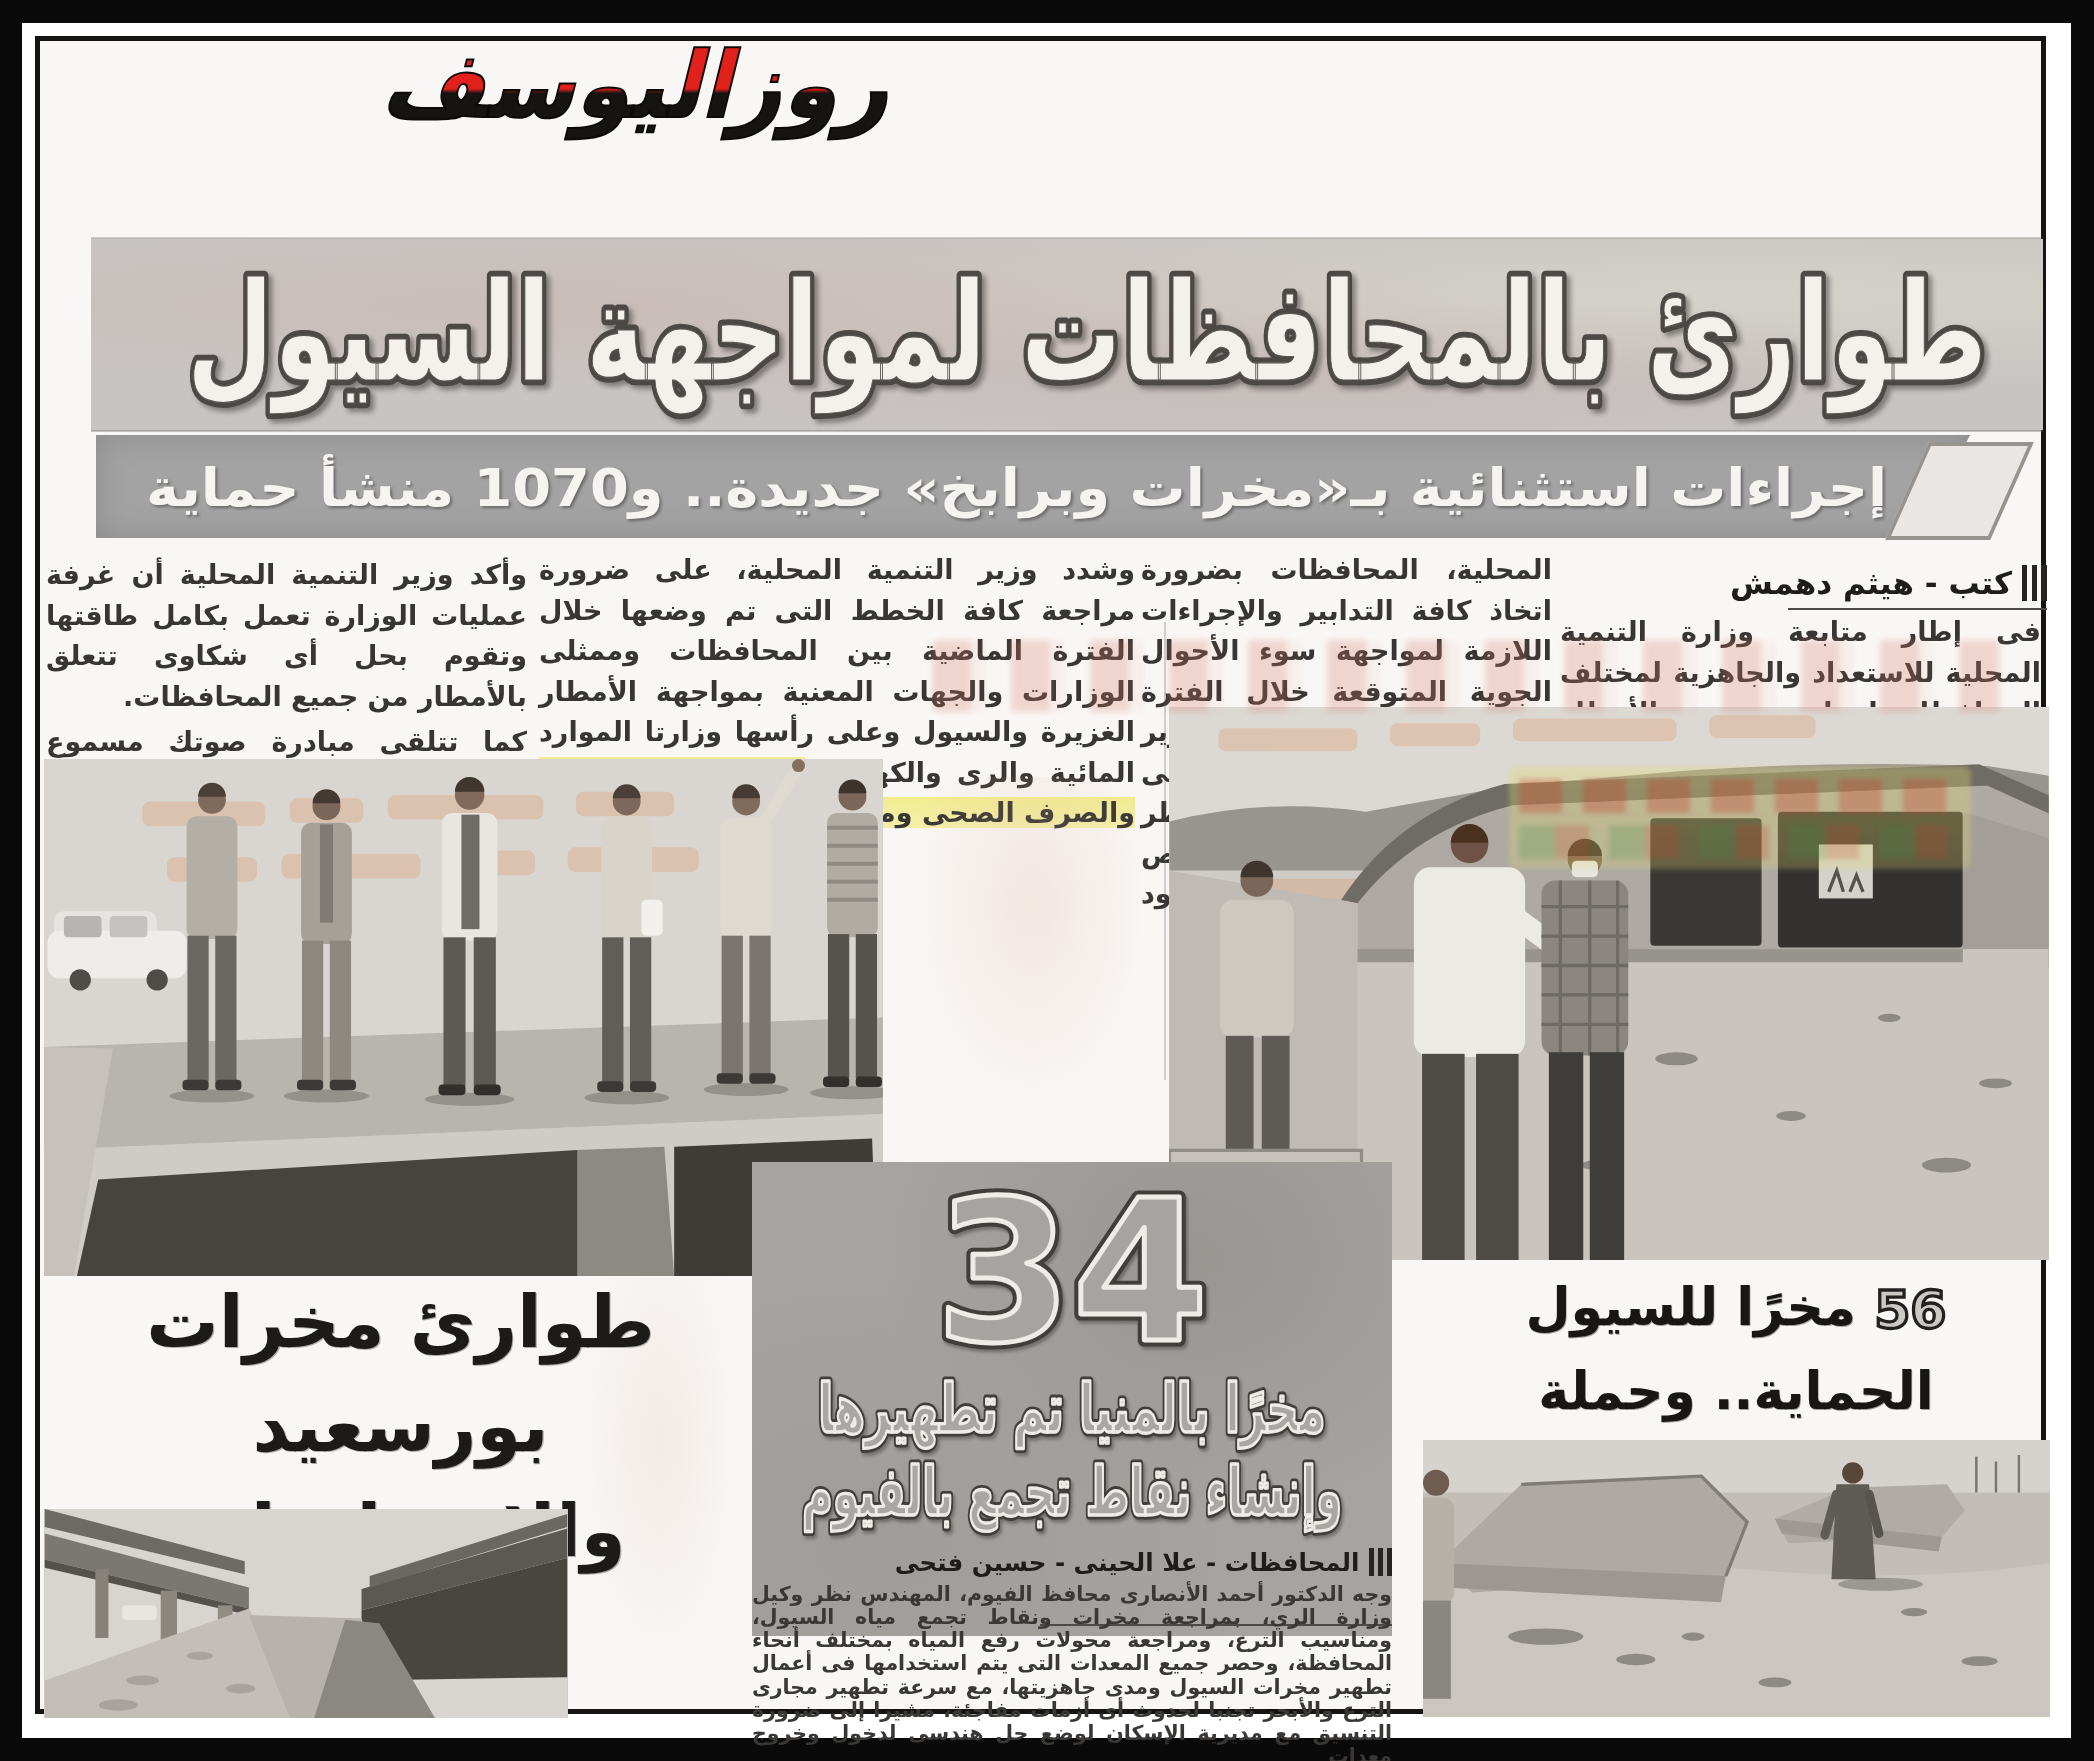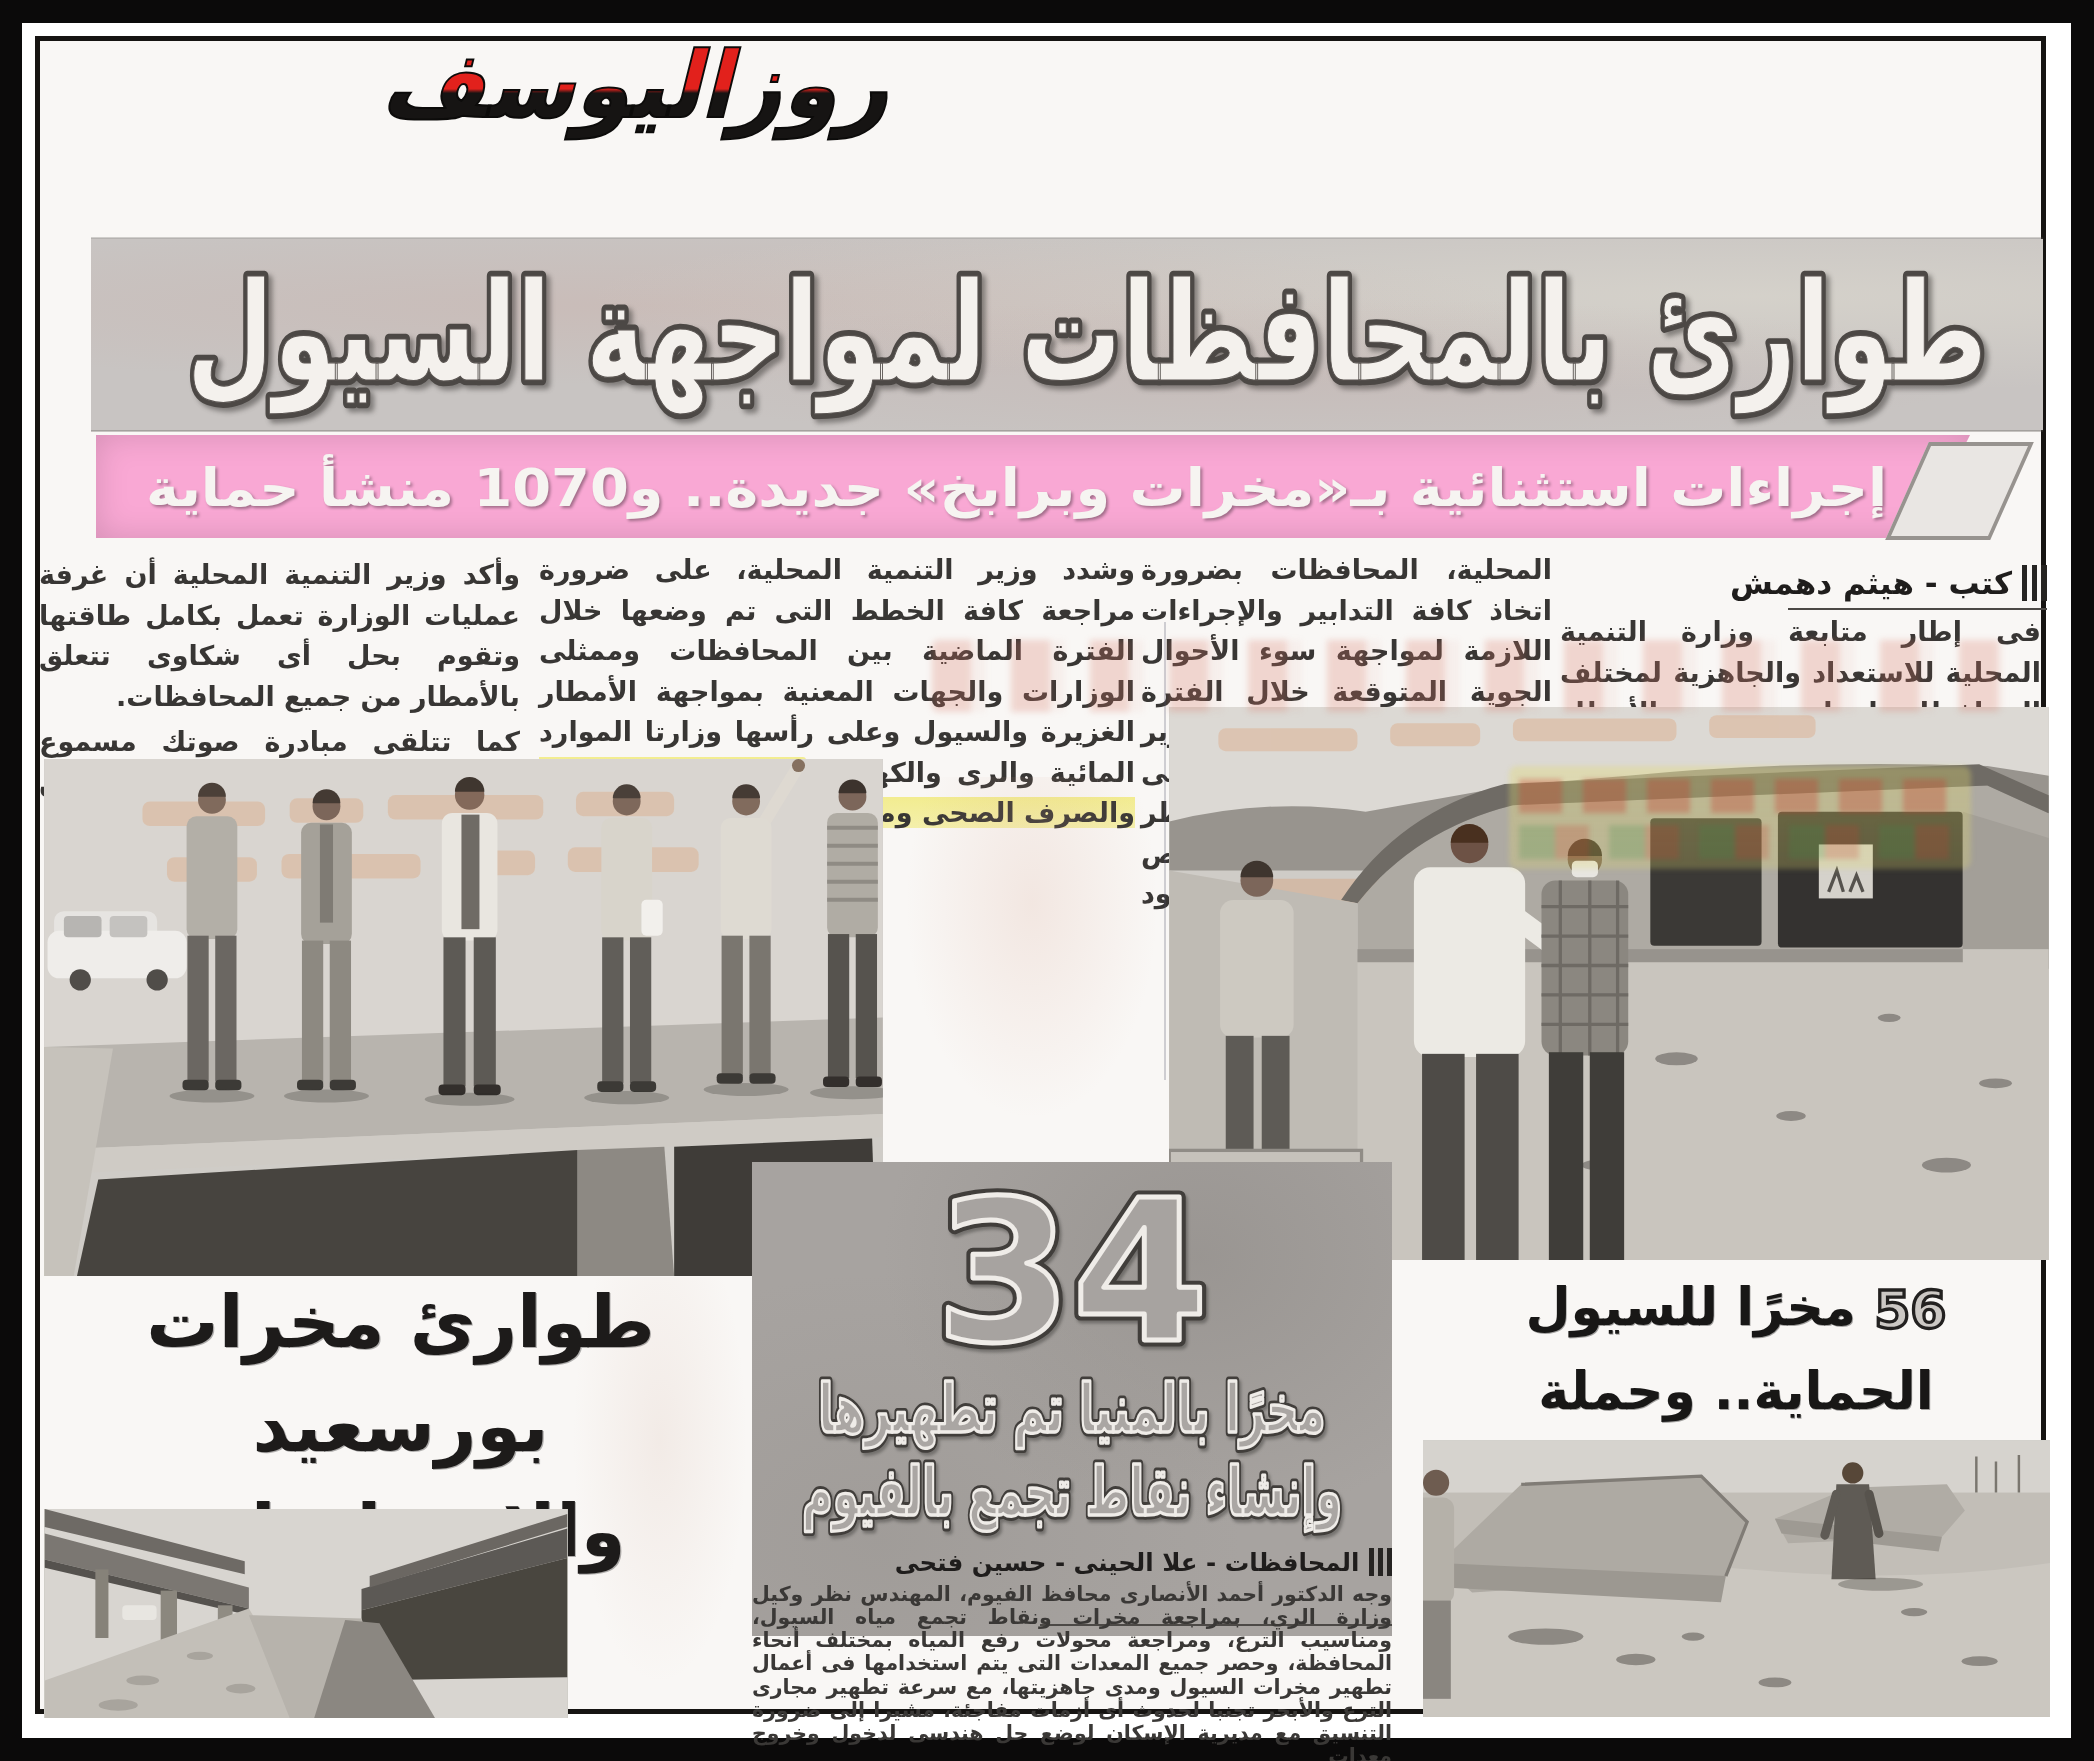--- a/index.html
+++ b/index.html
@@ -19,21 +19,21 @@
        radial-gradient(ellipse at 28% 35%, rgba(205,160,150,.22), transparent 45%),
        radial-gradient(ellipse at 62% 70%, rgba(190,150,145,.18), transparent 40%),
        radial-gradient(ellipse at 85% 30%, rgba(225,222,210,.5), transparent 50%),
        #c8c4c2;
      box-shadow:0 1.6px 0 rgba(80,76,72,.5), 0 -1.6px 0 rgba(80,76,72,.4);}
   .band-main svg{filter:drop-shadow(4.1px 4.9px 2.5px rgba(40,37,35,.45));}
   .hl-o{fill:none;stroke:#4c4845;stroke-width:13;stroke-linejoin:round;font-weight:800;font-size:168px;}
   .hl-i{fill:#f4f1ed;stroke:#5a5552;stroke-width:1.5;font-weight:800;font-size:168px;}
 
   
-  .band-sub{left:97px;top:435px;width:1874px;height:103px;background:#f9a8d4;
+  .band-sub{left:97px;top:435px;width:1874px;height:103px;background:#a3a3a3;
      clip-path:polygon(0 0,100% 0,calc(100% - 52px) 100%,0 100%);
      box-shadow:inset 0 0 33px rgba(0,0,0,.15);}
   .band-sub svg{filter:drop-shadow(2.5px 2.5px 1.6px rgba(0,0,0,.35));}
   .sub-t{fill:#f6f4f1;font-weight:700;font-size:64px;}
   .sub-deco{left:1908px;top:442px;width:97px;height:90px;border:4.1px solid #97938f;
      transform:skewX(-24deg);background:#e9e6e3;}
 
   
   .byline{display:flex;flex-direction:column;align-items:flex-start;direction:rtl;}
   .byline-row{display:flex;align-items:flex-start;gap:9.8px;}
@@ -47,21 +47,21 @@
   .byline2{left:753px;top:1548px;width:640px;gap:40px;}
   .byline2 .bars i{height:28px;width:4.9px;}
   .byline2 .byline-label{font-size:24.5px;}
   .byline2 .byline-rule{width:352px;}
 
   
   .coltxt{font-weight:700;font-size:27px;line-height:1.5;color:#383634;text-align:justify;direction:rtl;}
   .col1{left:1561px;top:612px;width:481px;}
   .col2{left:1142px;top:550px;width:411px;}
   .col3{left:540px;top:550px;width:596px;}
-  .col4{left:40px;top:555px;width:481px;}
+  .col4{left:47px;top:555px;width:481px;}
   .col4 p{margin:0 0 4.9px 0;}
   .hl-mark{background:linear-gradient(rgba(240,233,110,.75),rgba(240,233,110,.55));border-radius:3.3px;}
 
   
   .photo{overflow:hidden;background:#cfccc7;}
   .photo svg{display:block;}
   .photo-left{left:45px;top:759px;width:839px;height:517px;}
   .photo-right{left:1170px;top:707px;width:880px;height:553px;}
   .photo-bl{left:45px;top:1509px;width:524px;height:209px;}
   .photo-br{left:1424px;top:1440px;width:627px;height:277px;}

